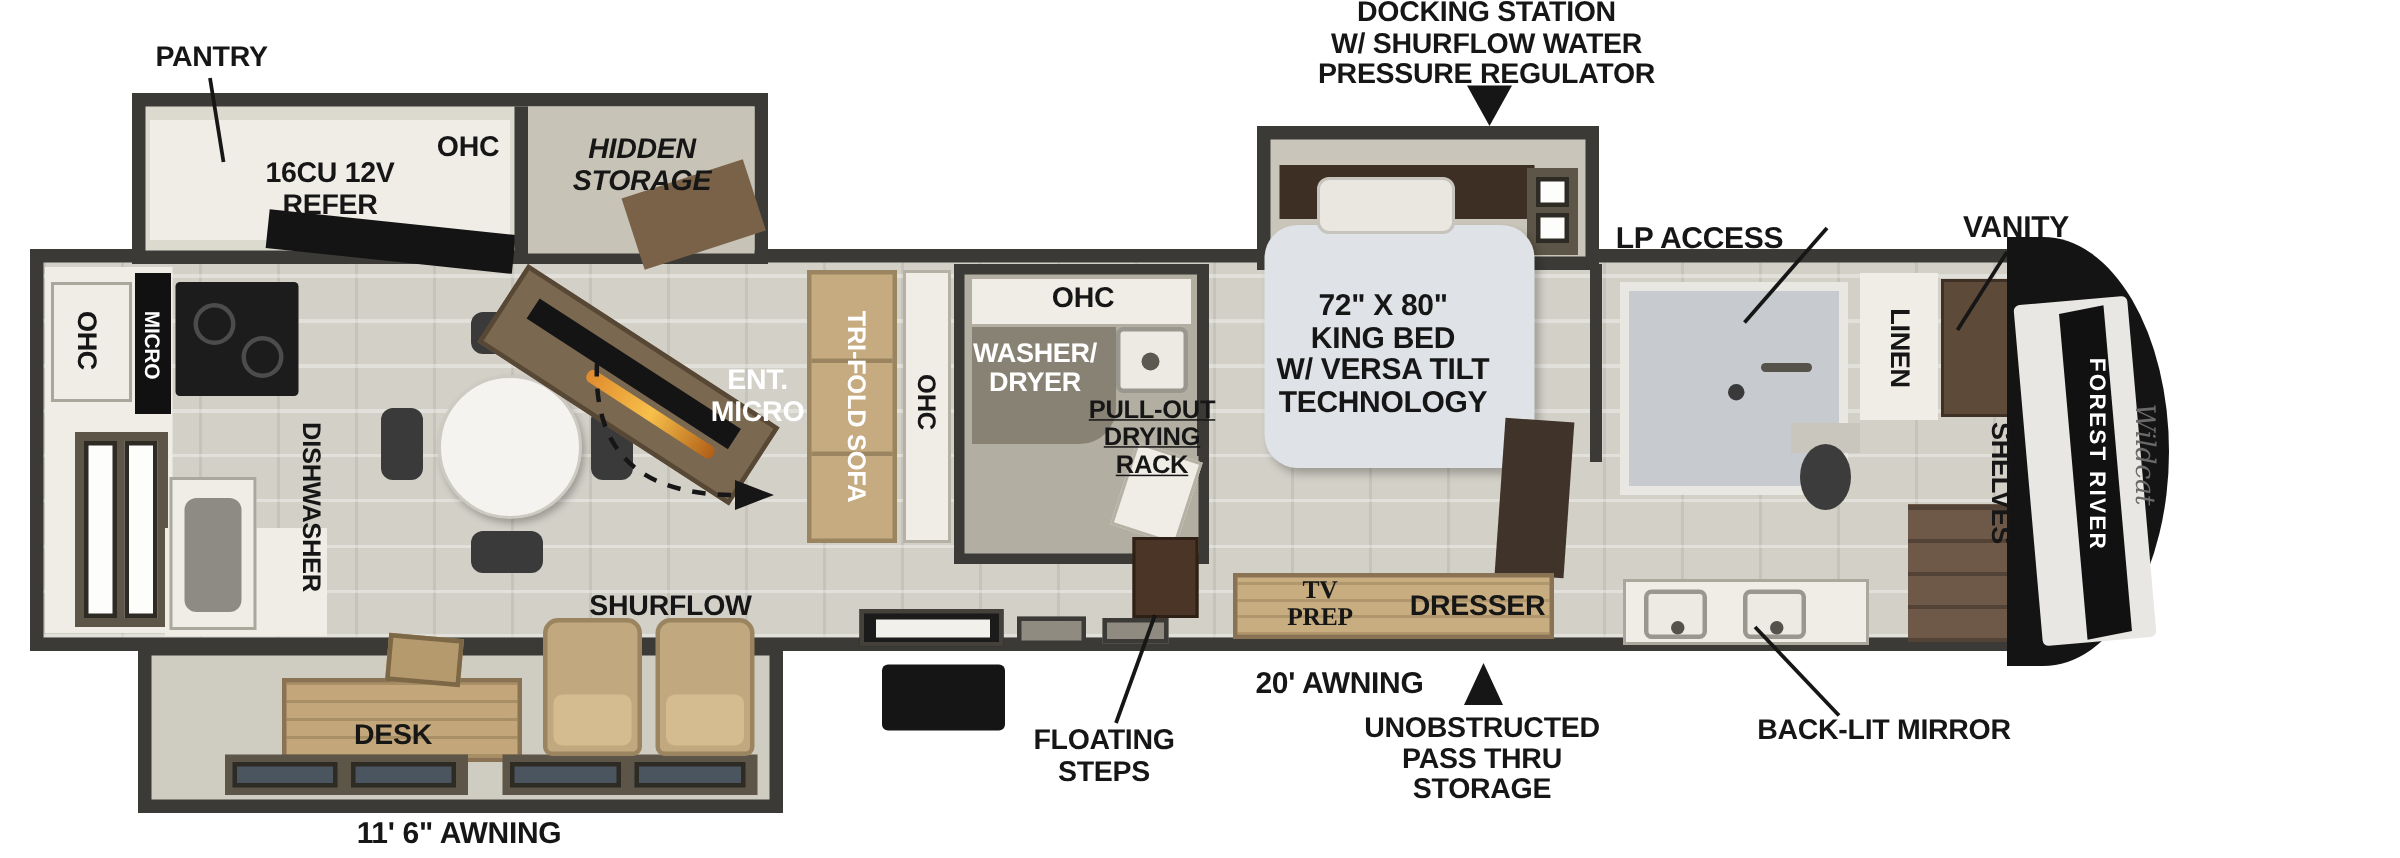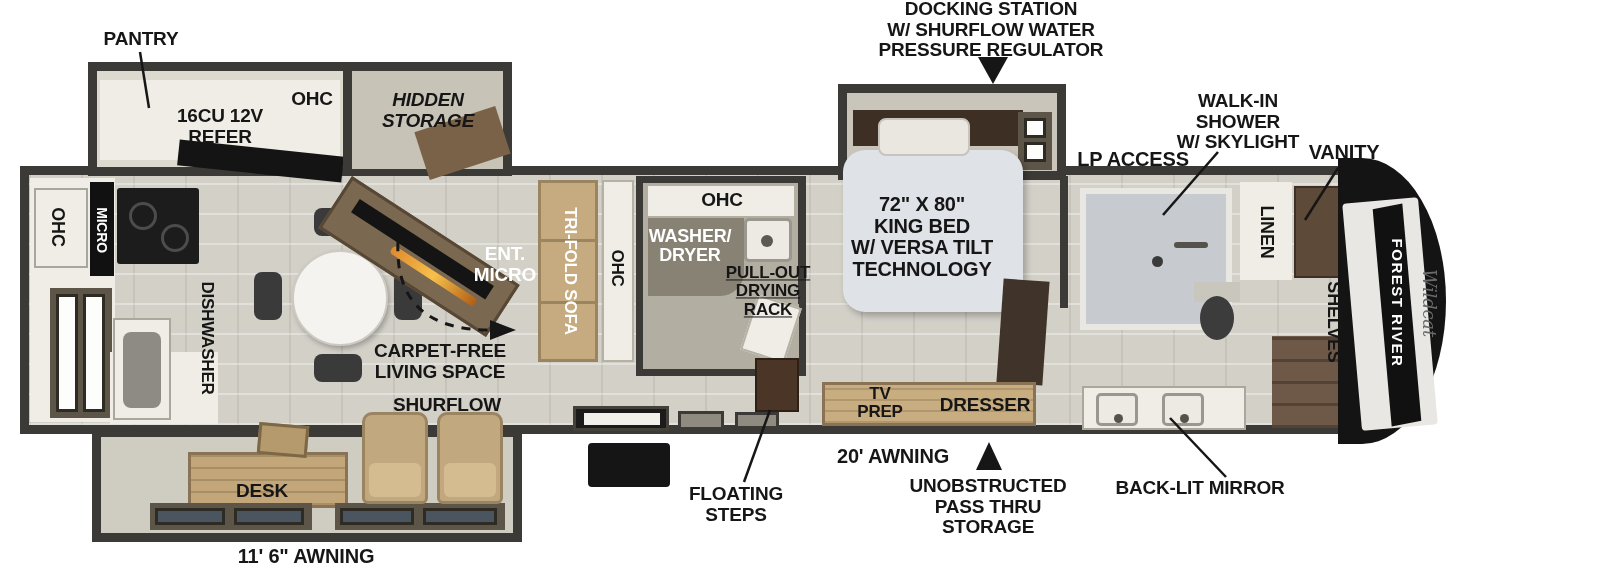--- a/index.html
+++ b/index.html
@@ -170,51 +170,46 @@
   <div class="lbl" style="left:220px;top:127px;">16CU 12V
 REFER</div>
   <div class="lbl" style="left:312px;top:99px;">OHC</div>
   <div class="lbl" style="left:428px;top:111px;font-style:italic;">HIDDEN
 STORAGE</div>
   <div class="lbl rot" style="left:57px;top:227px;font-size:18px;">OHC</div>
   <div class="lbl rot white" style="left:101px;top:230px;font-size:14px;">MICRO</div>
   <div class="lbl rot" style="left:207px;top:338px;font-size:17px;">DISHWASHER</div>
   <div class="lbl white" style="left:505px;top:265px;">ENT.
 MICRO</div>
-  <div class="lbl" style="left:440px;top:362px;">CARPET-FREE
-LIVING SPACE</div>
   <div class="lbl" style="left:447px;top:405px;">SHURFLOW</div>
   <div class="lbl" style="left:262px;top:491px;">DESK</div>
   <div class="lbl" style="left:306px;top:557px;font-size:20px;">11' 6" AWNING</div>
   <div class="lbl rot white" style="left:570px;top:271px;font-size:17px;">TRI-FOLD SOFA</div>
   <div class="lbl rot" style="left:617px;top:268px;font-size:17px;">OHC</div>
   <div class="lbl" style="left:722px;top:200px;">OHC</div>
   <div class="lbl white" style="left:690px;top:246px;font-size:18px;">WASHER/
 DRYER</div>
   <div class="lbl" style="left:768px;top:292px;font-size:17px;text-decoration:underline;">PULL-OUT
 DRYING
 RACK</div>
   <div class="lbl" style="left:736px;top:505px;">FLOATING
 STEPS</div>
   <div class="lbl" style="left:922px;top:237px;font-size:20px;">72" X 80"
 KING BED
 W/ VERSA TILT
 TECHNOLOGY</div>
-  <div class="lbl" style="left:880px;top:403px;font-size:17px;">TV
+  <div class="lbl" style="left:880px;top:403px;font-size:17px;font-family:Liberation Serif, serif;">TV
 PREP</div>
   <div class="lbl" style="left:985px;top:405px;">DRESSER</div>
   <div class="lbl" style="left:893px;top:457px;font-size:20px;">20' AWNING</div>
   <div class="lbl" style="left:988px;top:507px;">UNOBSTRUCTED
 PASS THRU
 STORAGE</div>
   <div class="lbl" style="left:1133px;top:160px;font-size:20px;">LP ACCESS</div>
-  <div class="lbl" style="left:1238px;top:122px;">WALK-IN
-SHOWER
-W/ SKYLIGHT</div>
   <div class="lbl" style="left:1344px;top:153px;font-size:20px;">VANITY</div>
   <div class="lbl rot" style="left:1266px;top:232px;font-size:18px;">LINEN</div>
   <div class="lbl rot" style="left:1333px;top:322px;font-size:18px;">SHELVES</div>
-  <div class="lbl" style="left:1200px;top:488px;">BACK-LIT MIRROR</div>
+  <div class="lbl" style="left:1256px;top:488px;">BACK-LIT MIRROR</div>
 
   <div class="lbl rot white" style="left:1397px;top:303px;font-size:15px;letter-spacing:1.5px;z-index:60;white-space:nowrap;">FOREST RIVER</div>
   <div class="lbl rot" style="left:1429px;top:303px;font-size:18px;z-index:60;color:#6a6a6a;
               font-family:'DejaVu Serif','Liberation Serif',serif;font-style:italic;font-weight:400;white-space:nowrap;">Wildcat</div>
 </div>
 
 </body></html>

